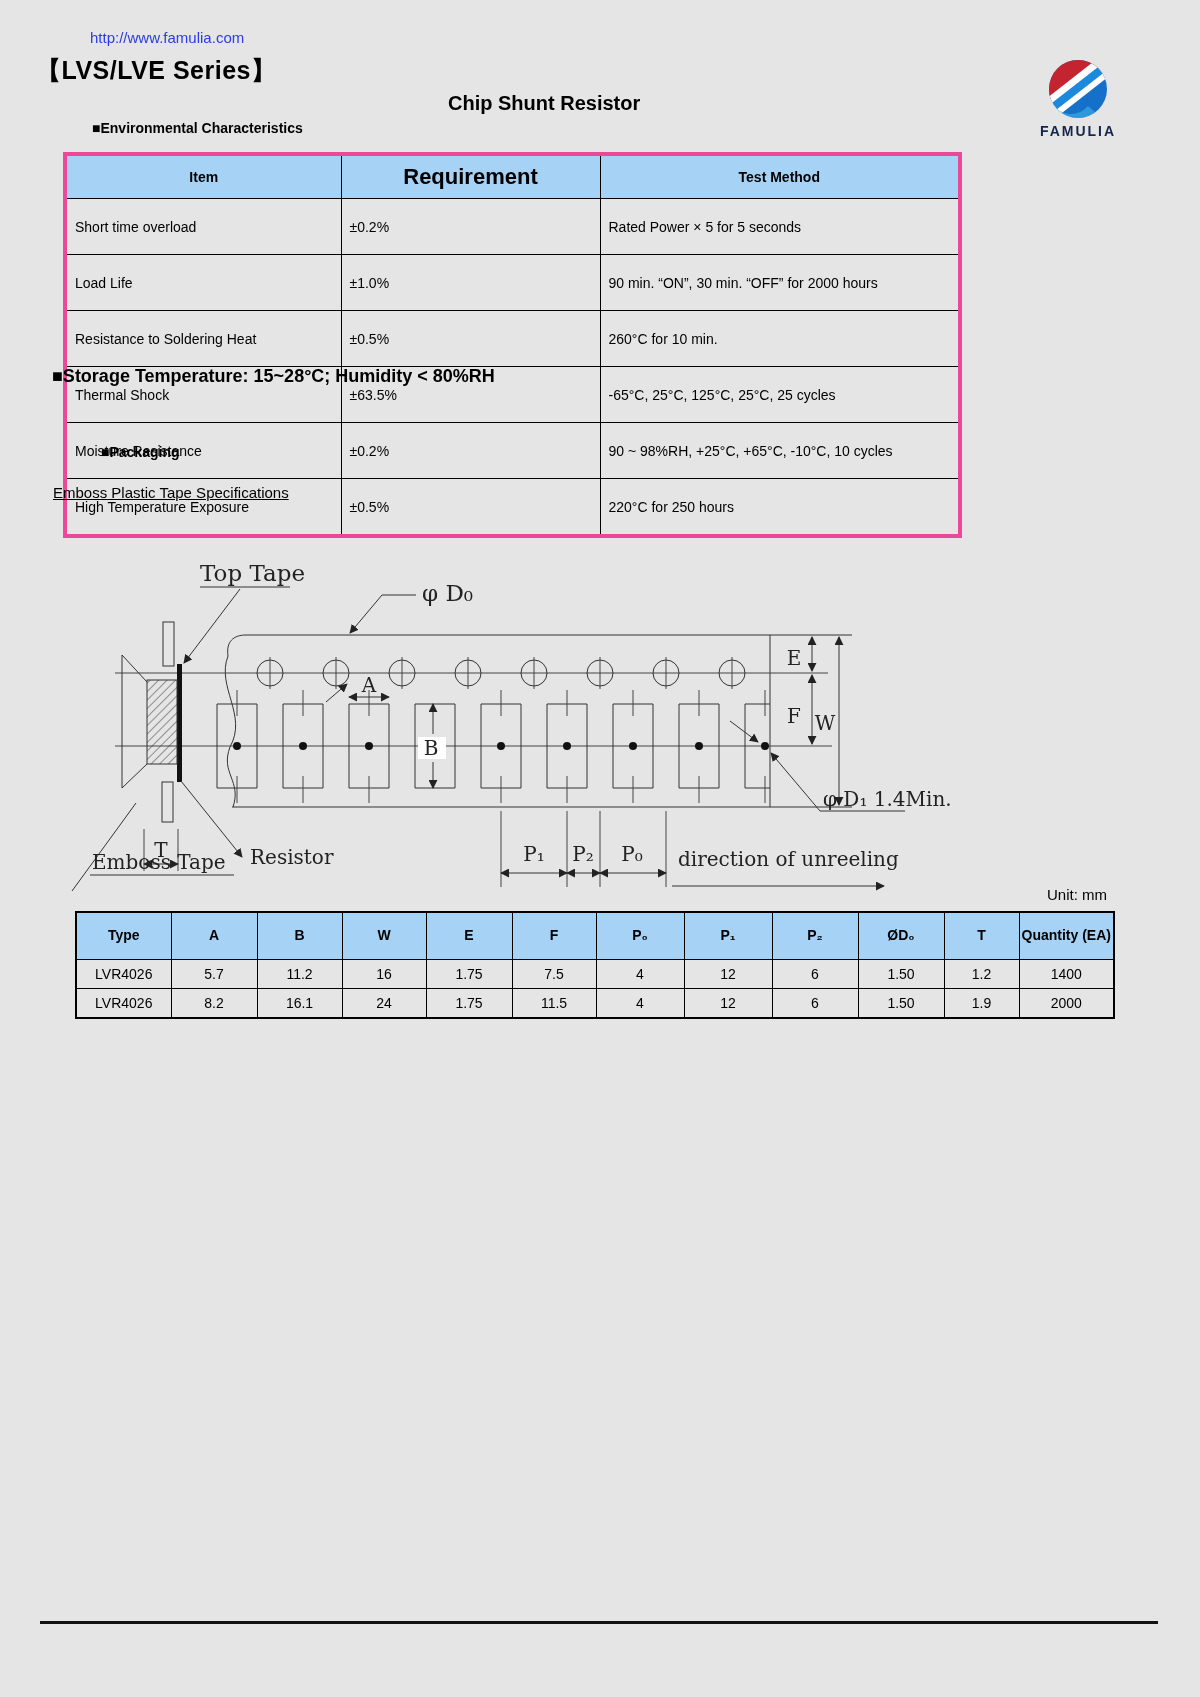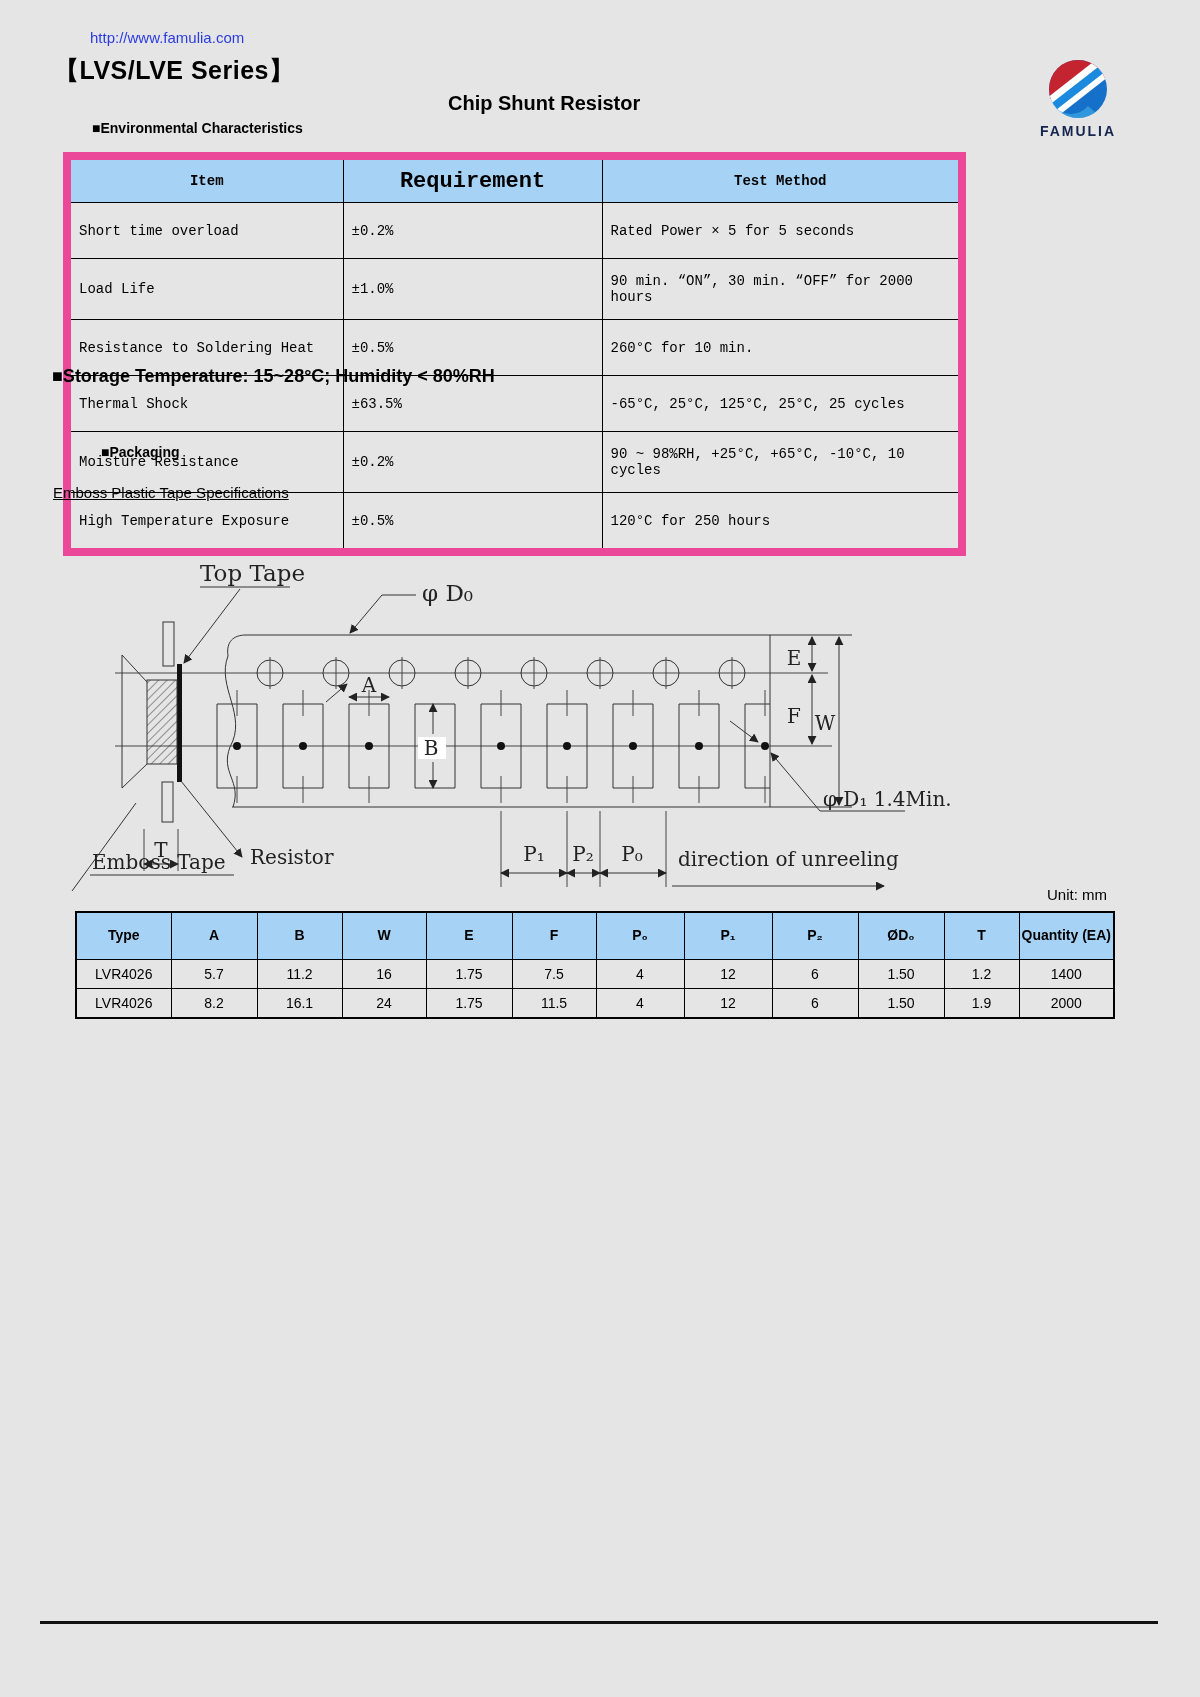--- a/index.html
+++ b/index.html
@@ -10,21 +10,21 @@
   .series-title{font-size:25px;font-weight:bold;letter-spacing:.5px;}
   .product-title{font-size:20px;font-weight:bold;}
   .section-heading{font-size:14px;font-weight:bold;margin-left:40px;}
   .storage-note{font-size:18px;font-weight:bold;}
   .subheading{font-size:15px;text-decoration:underline;}
   .unit-note{font-size:15px;text-align:right;}
   .footer-text{font-size:16px;text-align:right;}
   .divider{background:#111;}
 
   table{border-collapse:collapse;table-layout:fixed;}
-  table.env{width:895px;border:8px solid #ec4899;font-family:Liberation Mono, monospace;}
+  table.env{width:895px;border:4px solid #ec4899;}
   .env th,.env td{border:1.5px solid #000;vertical-align:middle;}
   .env th{background:#a6d2f5;font-size:14px;font-weight:bold;height:40px;}
   .env th.req{font-size:22px;}
   .env td{font-size:14px;height:27px;padding:14px 8px;text-align:left;}
 
   table.pack{width:1038px;border:2px solid #000;}
   .pack th,.pack td{border:1.5px solid #000;text-align:center;vertical-align:middle;}
   .pack th{background:#a6d2f5;font-size:14px;font-weight:bold;height:44px;line-height:1.25;}
   .pack td{font-size:14px;height:26px;}
 
@@ -35,21 +35,21 @@
   .logo-word{font-family:"Liberation Sans",sans-serif;font-size:14px;font-weight:bold;
              letter-spacing:2px;fill:#15254d;}
 </style>
 </head>
 <body>
 
 <div id="page">
 
   <a class="abs url" style="left:90px;top:29px;" href="#">http://www.famulia.com</a>
 
-  <div class="abs series-title" style="left:54px;top:54px;text-align:center;">【LVS/LVE Series】</div>
+  <div class="abs series-title" style="left:36px;top:54px;text-align:center;">【LVS/LVE Series】</div>
 
   <div class="abs product-title" style="left:448px;top:92px;">Chip Shunt Resistor</div>
 
   <svg class="abs" style="left:1040px;top:56px;" width="76" height="86" viewBox="0 0 76 86">
     <defs>
       <clipPath id="lc">
           <circle cx="38" cy="33" r="29"></circle>
         </clipPath>
     </defs>
     <g>
@@ -99,21 +99,21 @@
       <td>-65°C, 25°C, 125°C, 25°C, 25 cycles</td>
     </tr>
     <tr>
       <td>Moisture Resistance</td>
       <td>±0.2%</td>
       <td>90 ~ 98%RH, +25°C, +65°C, -10°C, 10 cycles</td>
     </tr>
     <tr>
       <td>High Temperature Exposure</td>
       <td>±0.5%</td>
-      <td>120°C for 250 hours</td>
+      <td>220°C for 250 hours</td>
     </tr>
   </tbody>
     </table>
 
   <div class="abs storage-note" style="left:52px;top:366px;">■Storage Temperature: 15~28°C; Humidity &lt; 80%RH</div>
 
   <div class="abs section-heading" style="left:61px;top:444px;">■Packaging</div>
 
   <div class="abs subheading" style="left:53px;top:484px;">Emboss Plastic Tape Specifications</div>
 

